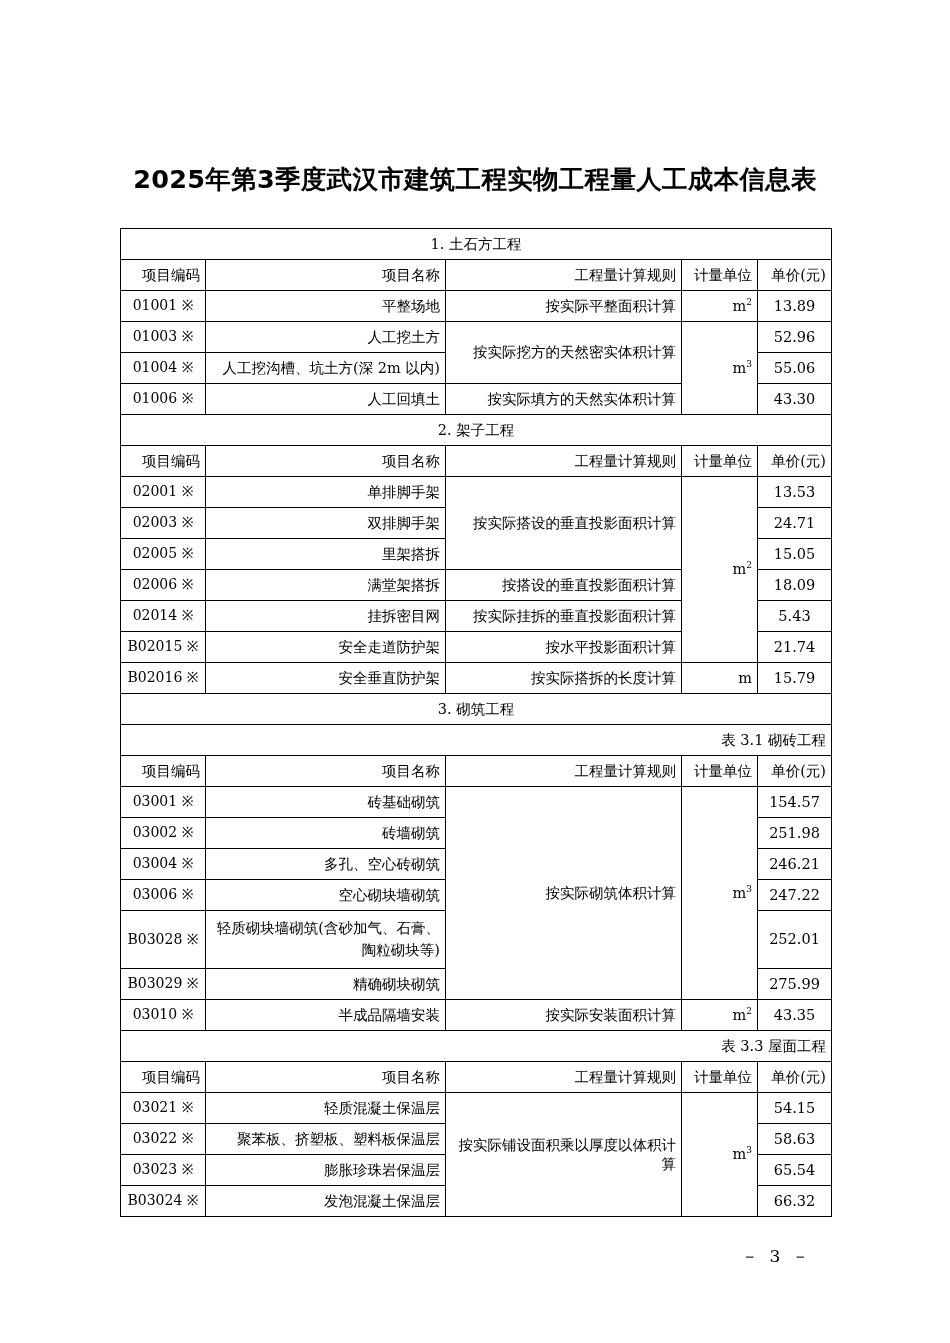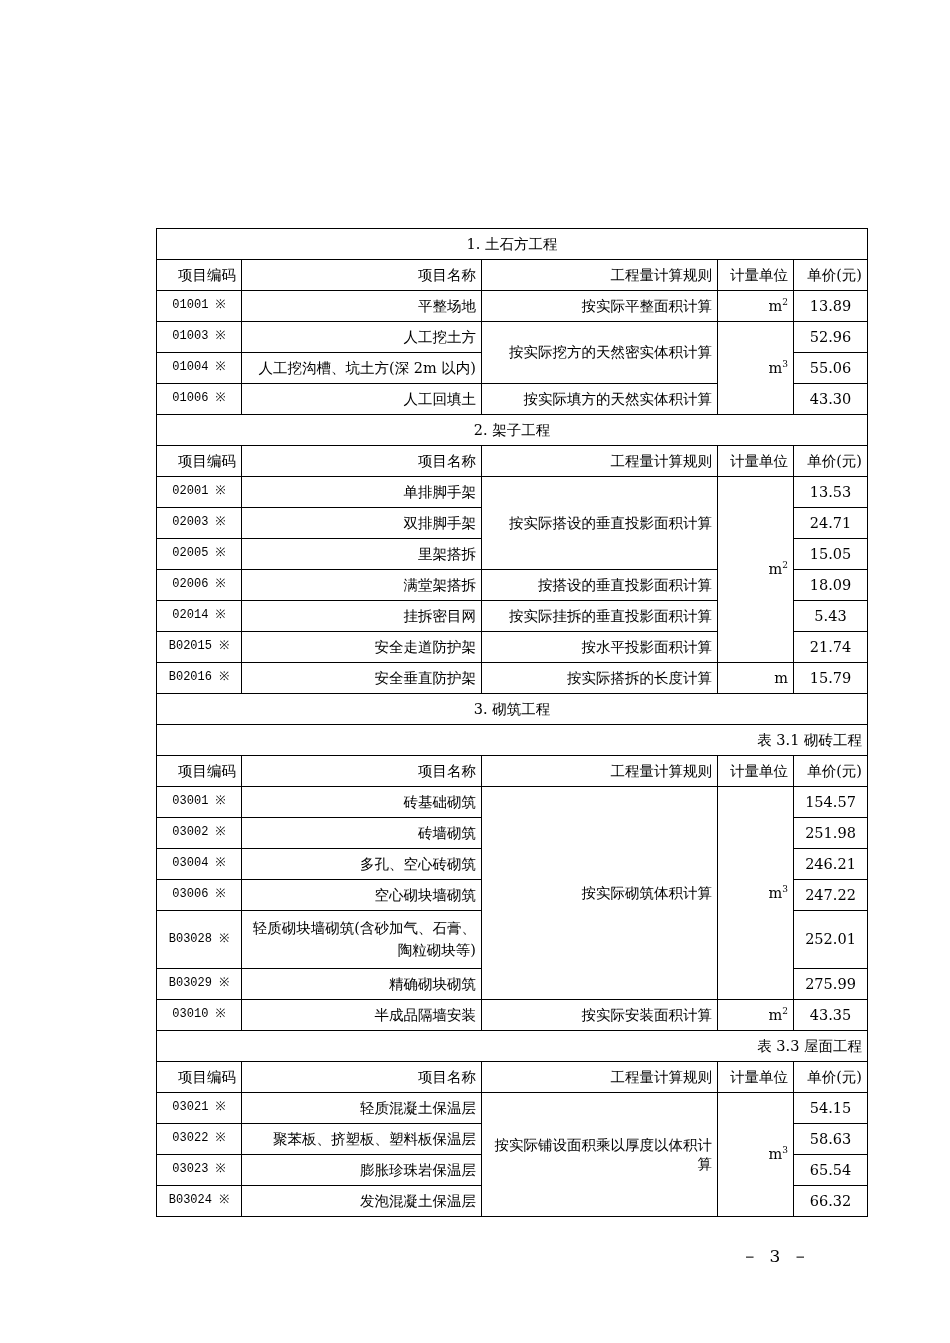--- a/index.html
+++ b/index.html
@@ -38,21 +38,20 @@
     position: absolute;
     left: 120px;
     top: 228px;
     width: 711px;
   }
   table.main {
     border-collapse: collapse;
     width: 711px;
     table-layout: fixed;
     font-size: 14.5px;
-    margin-left: 36px;
   }
   table.main td {
     border: 1px solid #000000;
     padding: 0 5px;
     vertical-align: middle;
     line-height: 1.28;
     height: 31px;
     box-sizing: border-box;
   }
   
@@ -71,23 +70,22 @@
     text-align: right;
     height: 29px;
     font-size: 14.5px;
   }
   td.colhead {
     text-align: right;
     height: 30px;
   }
   td.code {
     text-align: center;
-    font-size: 12px;
+    font-size: 14px;
     white-space: nowrap;
-    font-family: Liberation Mono, monospace;
   }
   td.name {
     text-align: right;
     padding-left: 8px;
   }
   td.name.two-line {
     height: 58px;
     line-height: 1.45;
   }
   td.rule {
@@ -120,20 +118,21 @@
     margin-left: 603px;
     letter-spacing: 3px;
     white-space: nowrap;
   }
 </style>
 </head>
 <body>
 
 <div class="page">
 
+  <div class="doc-title">2025年第3季度武汉市建筑工程实物工程量人工成本信息表</div>
 
   <div class="table-wrap">
     <table class="main">
       <colgroup>
         <col class="c1">
           <col class="c2">
           <col class="c3">
           <col class="c4">
           <col class="c5">
       </colgroup>

